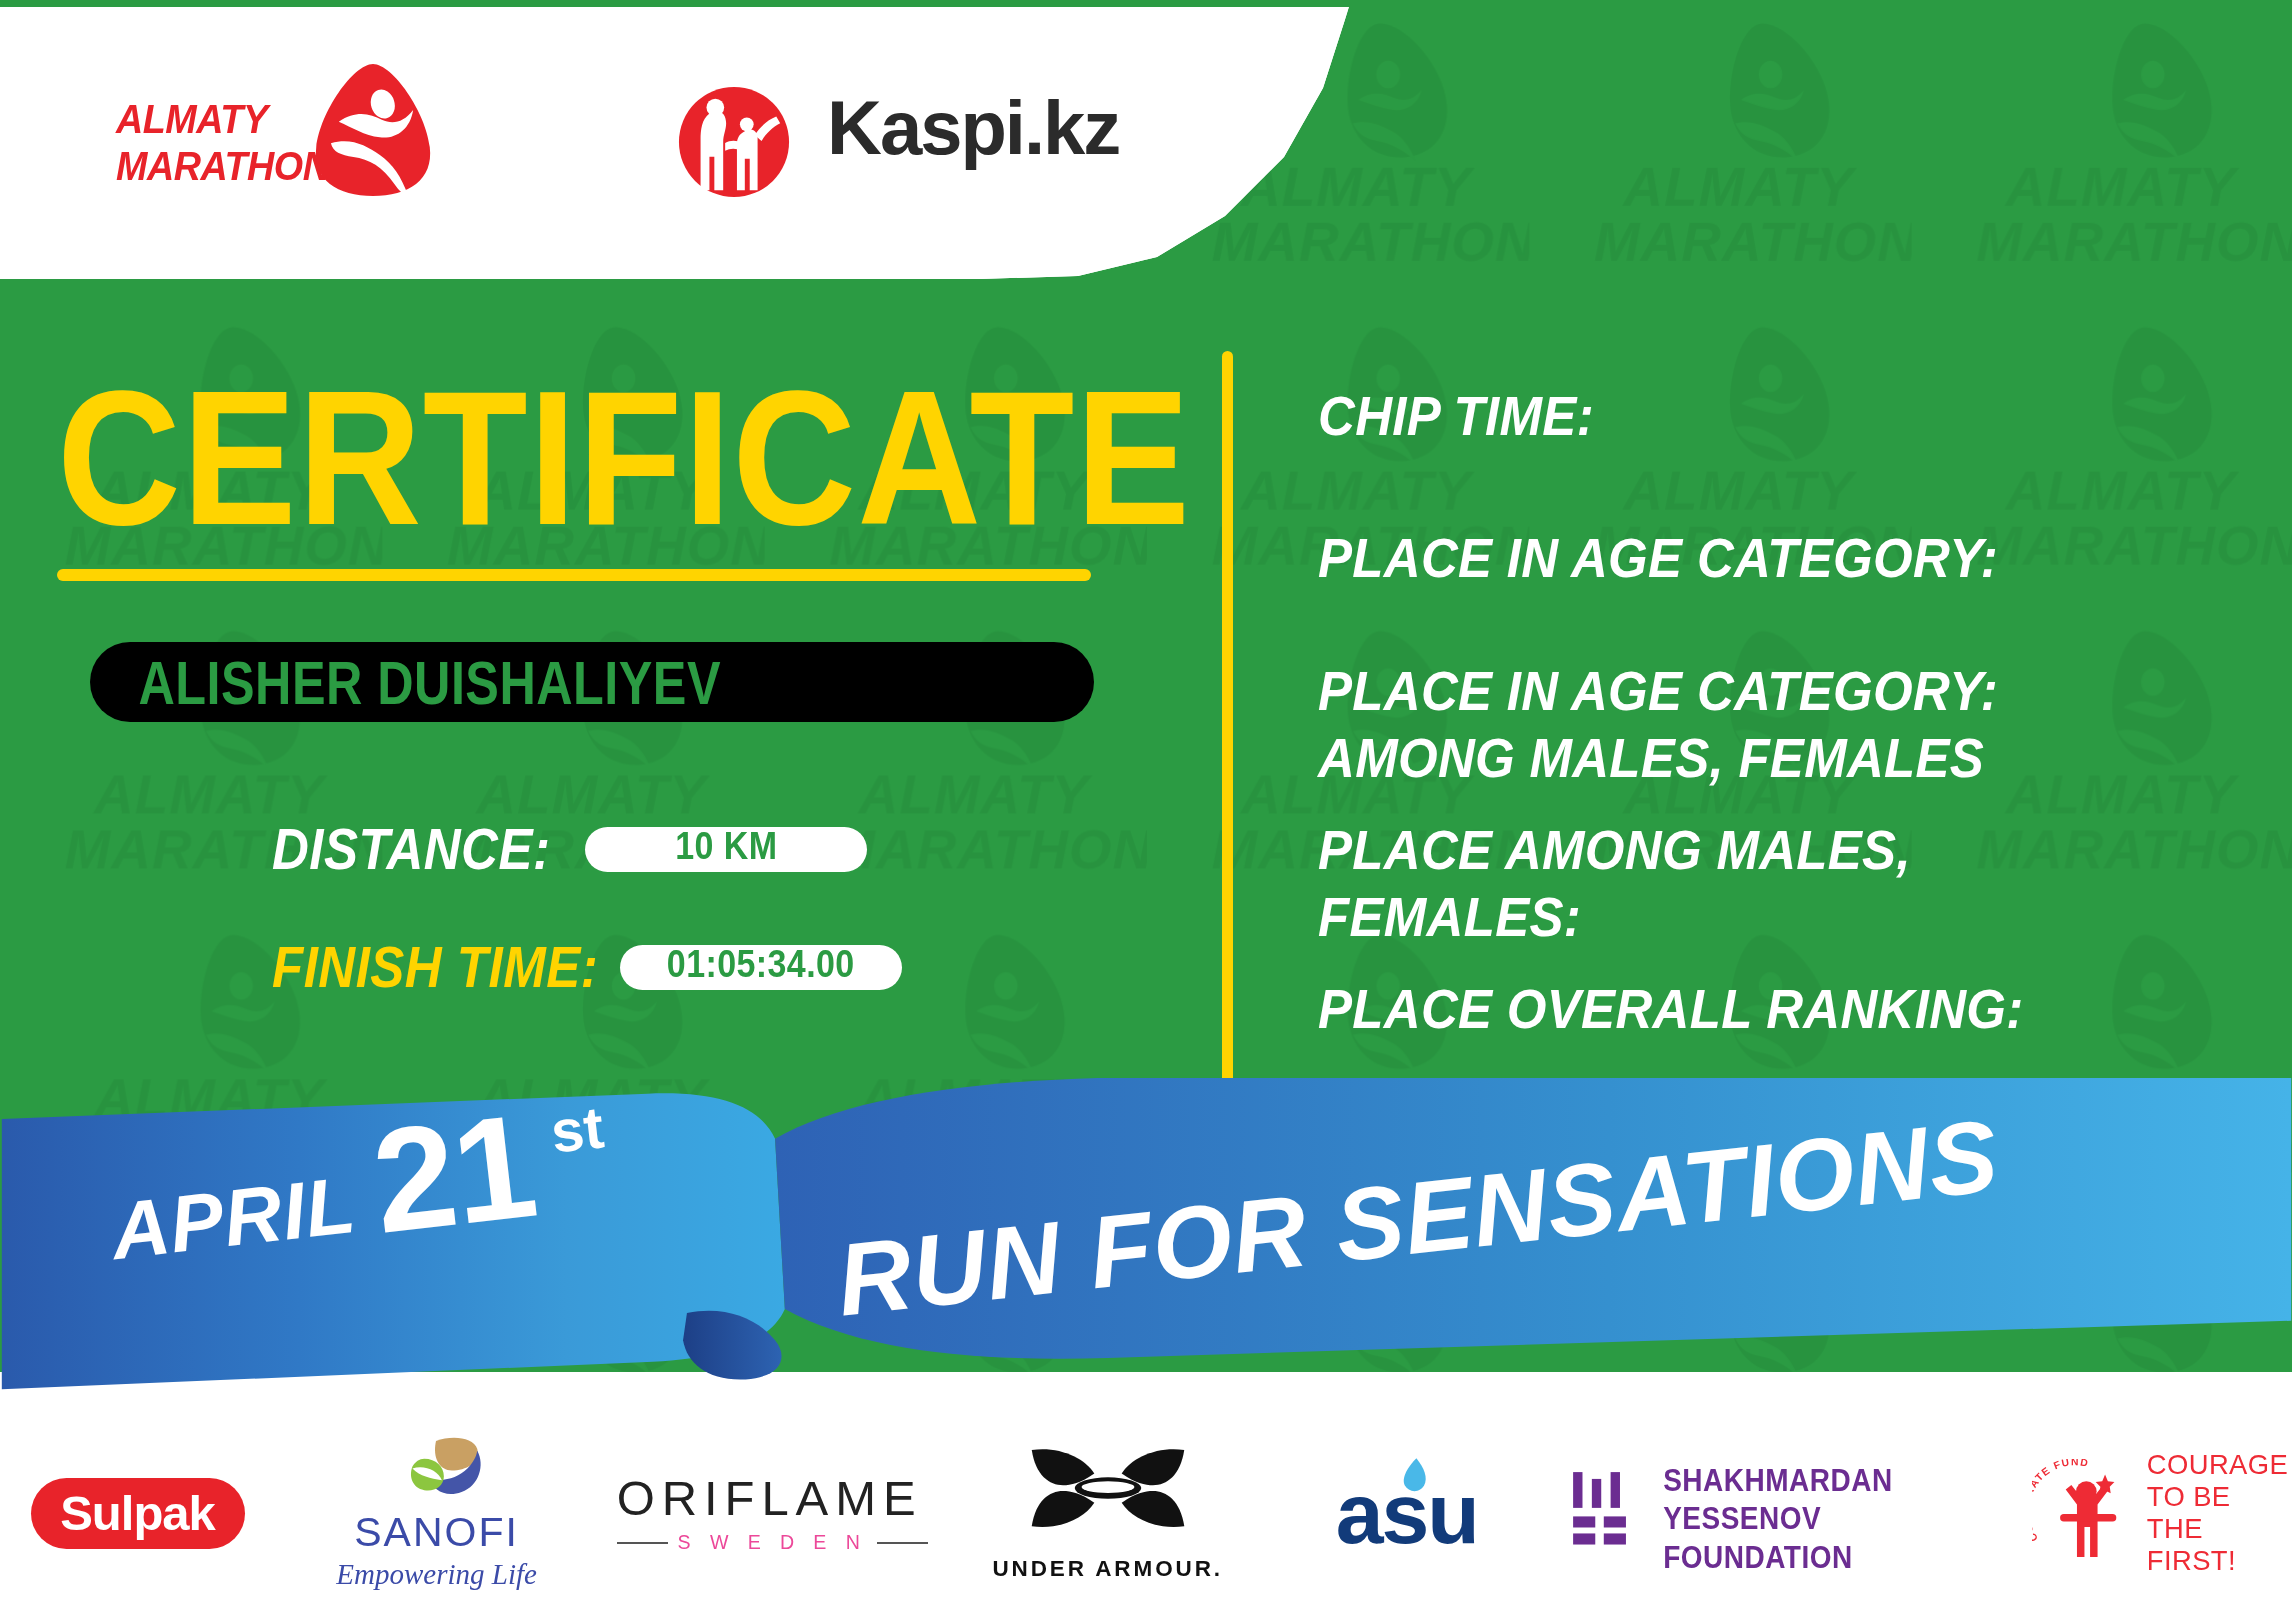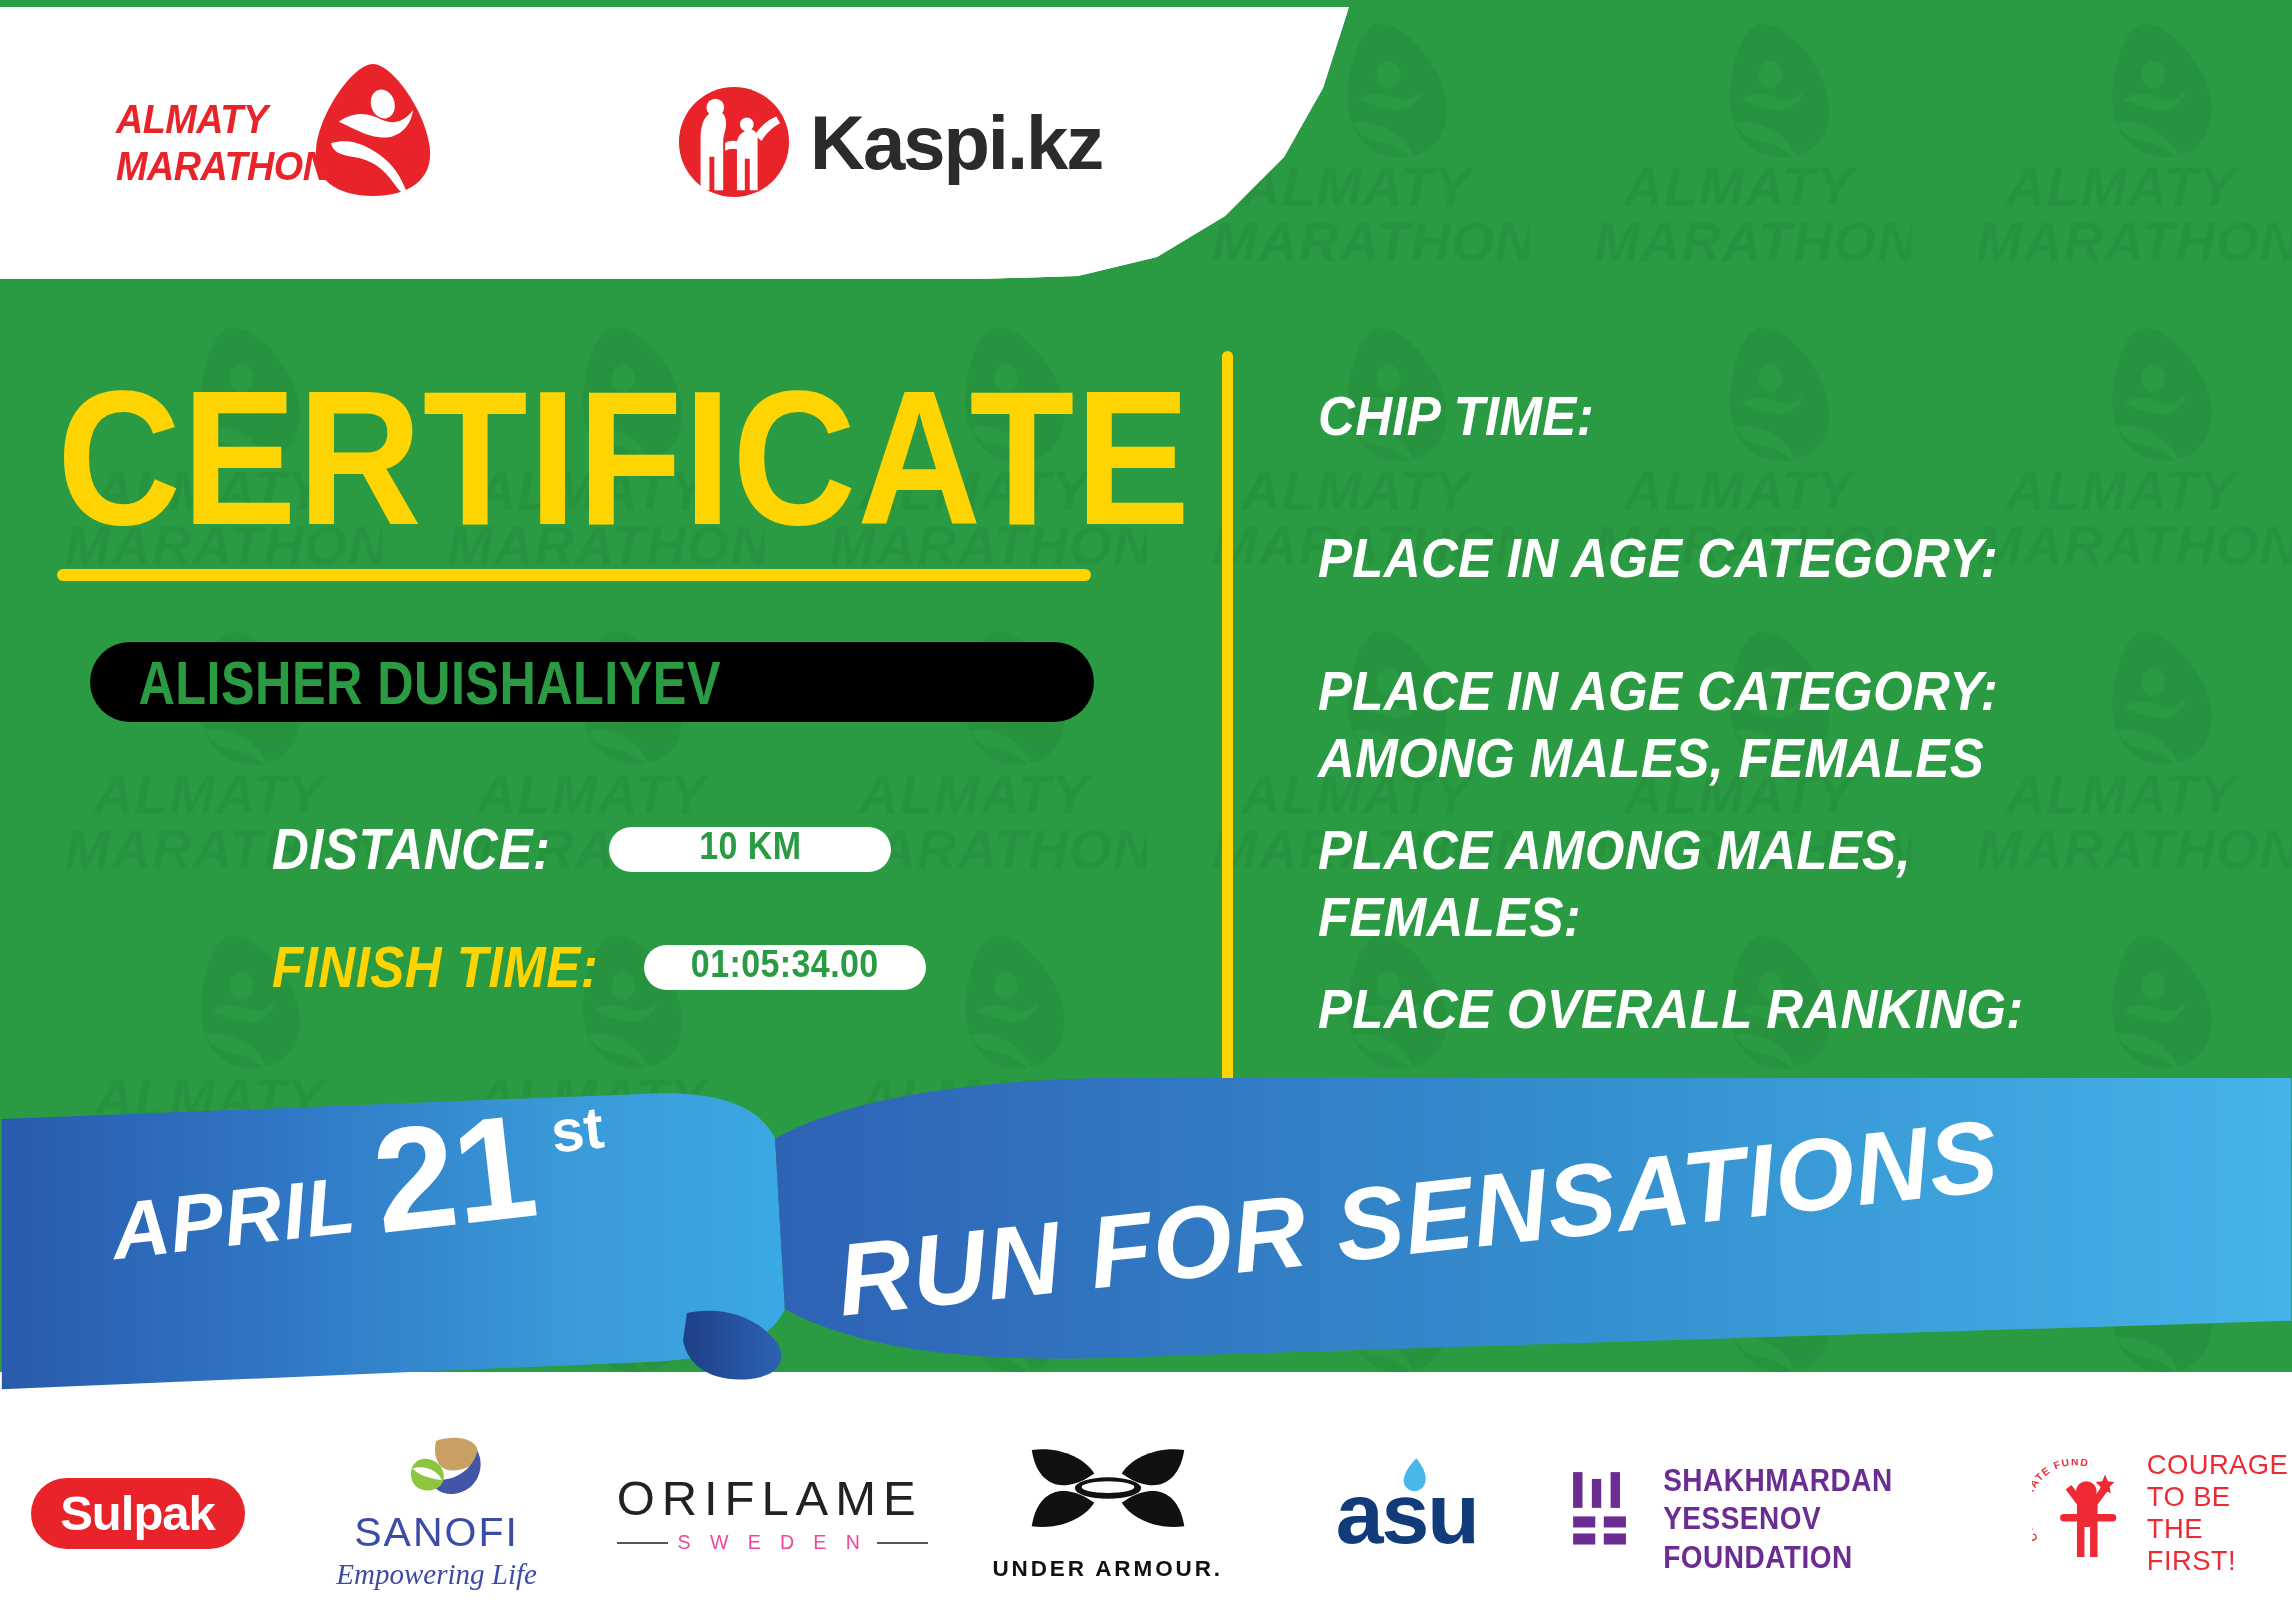--- a/index.html
+++ b/index.html
@@ -51,21 +51,21 @@
   .am-text { position:absolute; left:0; top:35px; width:265px; }
   .am-text div {
     font-family:"Liberation Sans", sans-serif;
     font-weight:bold; font-style:italic;
     color:#e8232a; letter-spacing:-0.5px;
     font-size:41px; line-height:47px;
     transform:scaleX(.92); transform-origin:left center;
   }
   .am-drop { position:absolute; left:196px; top:0; width:123px; height:137px; }
 
-  .kaspi { position:absolute; left:676px; top:84px; display:flex; align-items:center; gap:18px; }
+  .kaspi { position:absolute; left:676px; top:84px; display:flex; align-items:flex-start; gap:35px; }
   .kaspi-mark { width:116px; height:116px; }
   .kaspi-text {
     font-family:"Liberation Sans", sans-serif;
     font-size:76px; font-weight:bold; color:#2b2b2b; letter-spacing:-2px;
   }
 
   
   .left-col { position:absolute; left:0; top:279px; width:1215px; }
 
   .cert-title {
@@ -86,21 +86,21 @@
     background:#000000; border-radius:40px;
     display:flex; align-items:center;
   }
   .name-text {
     font-family:"Liberation Sans Narrow","Liberation Sans", sans-serif;
     font-weight:bold; font-size:53px; color:#2b9b43;
     letter-spacing:0.5px; padding-left:51px;
     transform:scaleY(1.16) scaleX(.95); transform-origin:left center;
   }
 
-  .row { position:absolute; display:flex; align-items:center;gap:24px; }
+  .row { position:absolute; display:flex; align-items:center; }
   .row-label {
     font-family:"Liberation Sans Narrow","Liberation Sans", sans-serif;
     font-weight:bold; font-style:italic;
     font-size:51px; letter-spacing:0.5px;
     transform:scaleY(1.12); transform-origin:left center;
     white-space:nowrap;
   }
   .lbl-white { color:#ffffff; }
   .lbl-yellow { color:#ffd400; }
   .val-pill {

